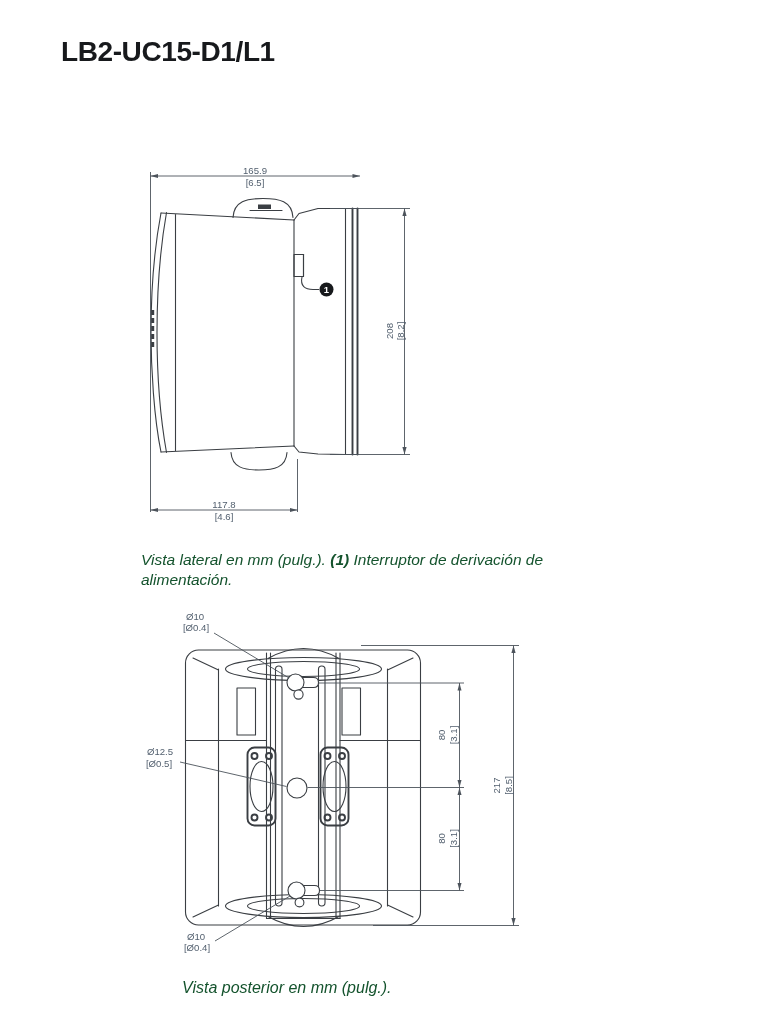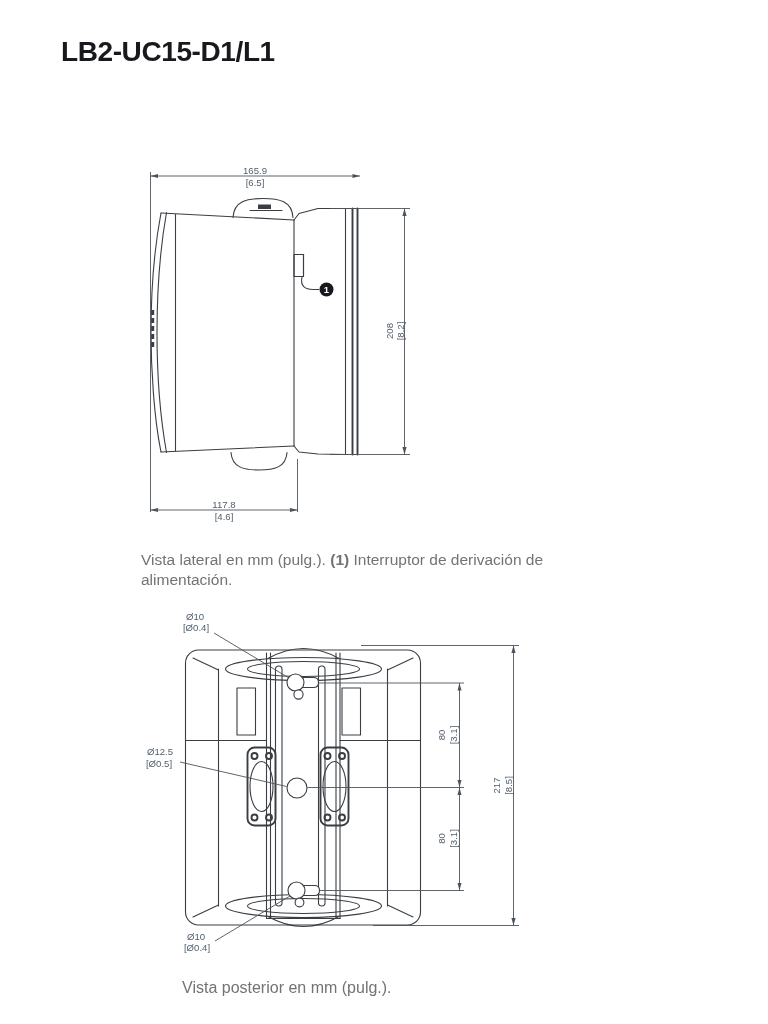--- a/index.html
+++ b/index.html
@@ -3,21 +3,21 @@
 <meta charset="utf-8">
 <style>
   html,body{margin:0;padding:0;background:#ffffff;}
   .page{position:relative;width:768px;height:1024px;background:#ffffff;overflow:hidden;
         font-family:"Liberation Sans",sans-serif;}
   .page-title{position:absolute;left:61px;top:36px;margin:0;font-size:28px;font-weight:700;
         letter-spacing:-0.4px;color:#17191c;}
   .fig{position:absolute;}
   .fig-side{left:130px;top:160px;width:300px;height:370px;}
   .fig-rear{left:133px;top:598px;width:410px;height:365px;}
-  .caption{position:absolute;color:#737373;font-size:15.5px;line-height:1.32;}
+  .caption{position:absolute;font-style:italic;color:#14532d;font-size:15.5px;line-height:1.32;}
   .caption-side{left:141px;top:534px;width:455px;}
   .caption-rear{left:139px;top:961px;width:420px;font-size:16px;margin-left:43px;}
   .caption b{font-weight:700;}
   
   .outline path,.outline line,.outline rect,.outline ellipse,.outline circle,
   .bracket path,.bracket line,.bracket rect,.bracket circle{
       stroke:#3a3e43;fill:none;stroke-width:1.1;stroke-linecap:round;stroke-linejoin:round;}
   .thick{stroke-width:1.9 !important;}
   .whitefill{fill:#ffffff !important;}
   .darkfill{fill:#3a3e43 !important;stroke:none !important;}

